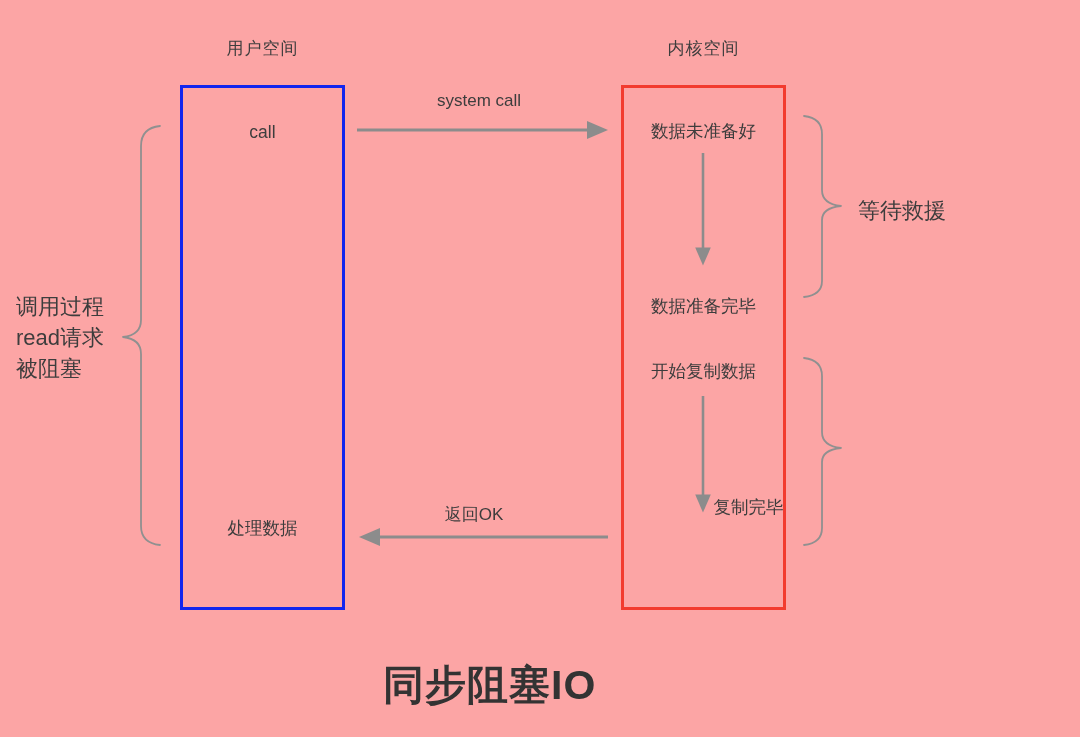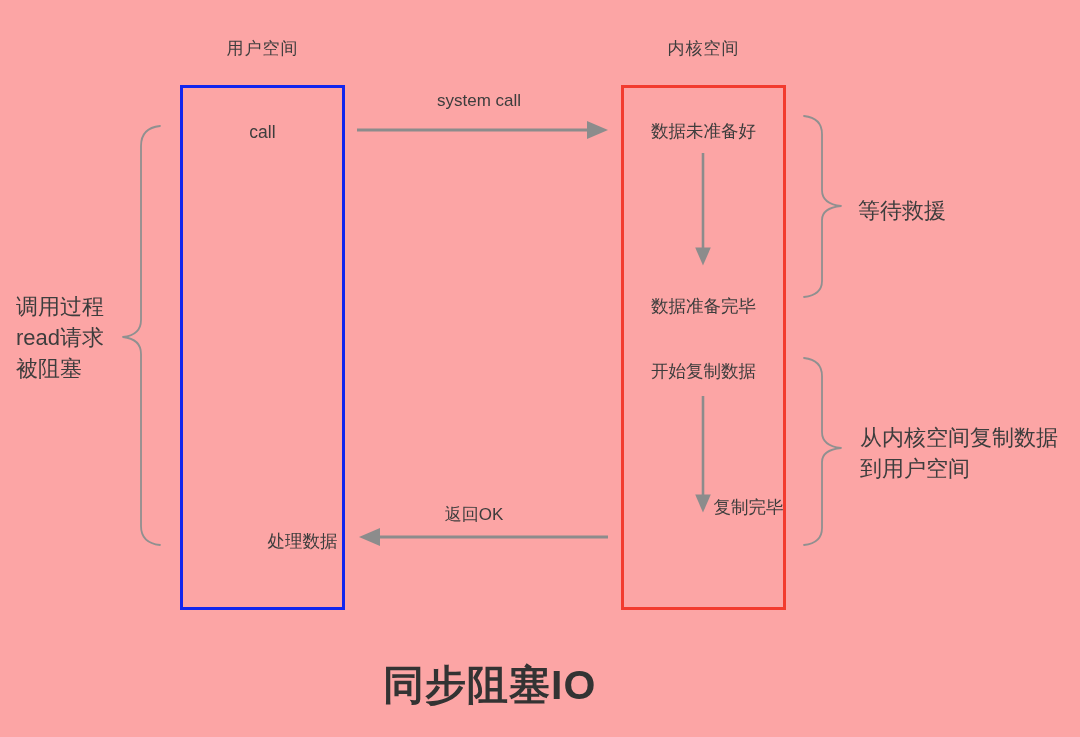--- a/index.html
+++ b/index.html
@@ -106,21 +106,21 @@
 
   <div class="abs col-label" style="left:180px; top:37px;">用户空间</div>
 
   <div class="abs col-label" style="left:621px; top:37px;">内核空间</div>
 
   <div class="abs space-box user-box"></div>
   <div class="abs space-box kernel-box"></div>
 
   <div class="abs node-label user-col" style="top:121px;">call</div>
 
-  <div class="abs node-label user-col" style="top:530px;padding-left:40px;">处理数据</div>
+  <div class="abs node-label user-col" style="top:517px;">处理数据</div>
 
   <div class="abs node-label kernel-col" style="top:120px;">数据未准备好</div>
 
   <div class="abs node-label kernel-col" style="top:295px;">数据准备完毕</div>
 
   <div class="abs node-label kernel-col" style="top:360px;">开始复制数据</div>
 
   <div class="abs node-label kernel-col" style="top:496px;margin-left:45px;">复制完毕</div>
 
   <div class="abs arrow-label" style="left:389px; top:91px; width:180px;">system call</div>
@@ -128,20 +128,16 @@
   <div class="abs side-note" style="left:16px; top:291px;">
     <div>调用过程</div>
     <div>read请求</div>
     <div>被阻塞</div>
   </div>
 
   <div class="abs arrow-label" style="left:389px; top:503px; width:170px;">返回OK</div>
 
   <div class="abs side-note" style="left:858px; top:195px;">等待救援</div>
 
-  <div class="abs side-note" style="left:860px; top:422px;">
-    <div>从内核空间复制数据</div>
-    <div>到用户空间</div>
-  </div>
 
   <div class="abs diagram-title" style="left:383px; top:658px;">同步阻塞IO</div>
 
 </div>
 
 </body></html>

